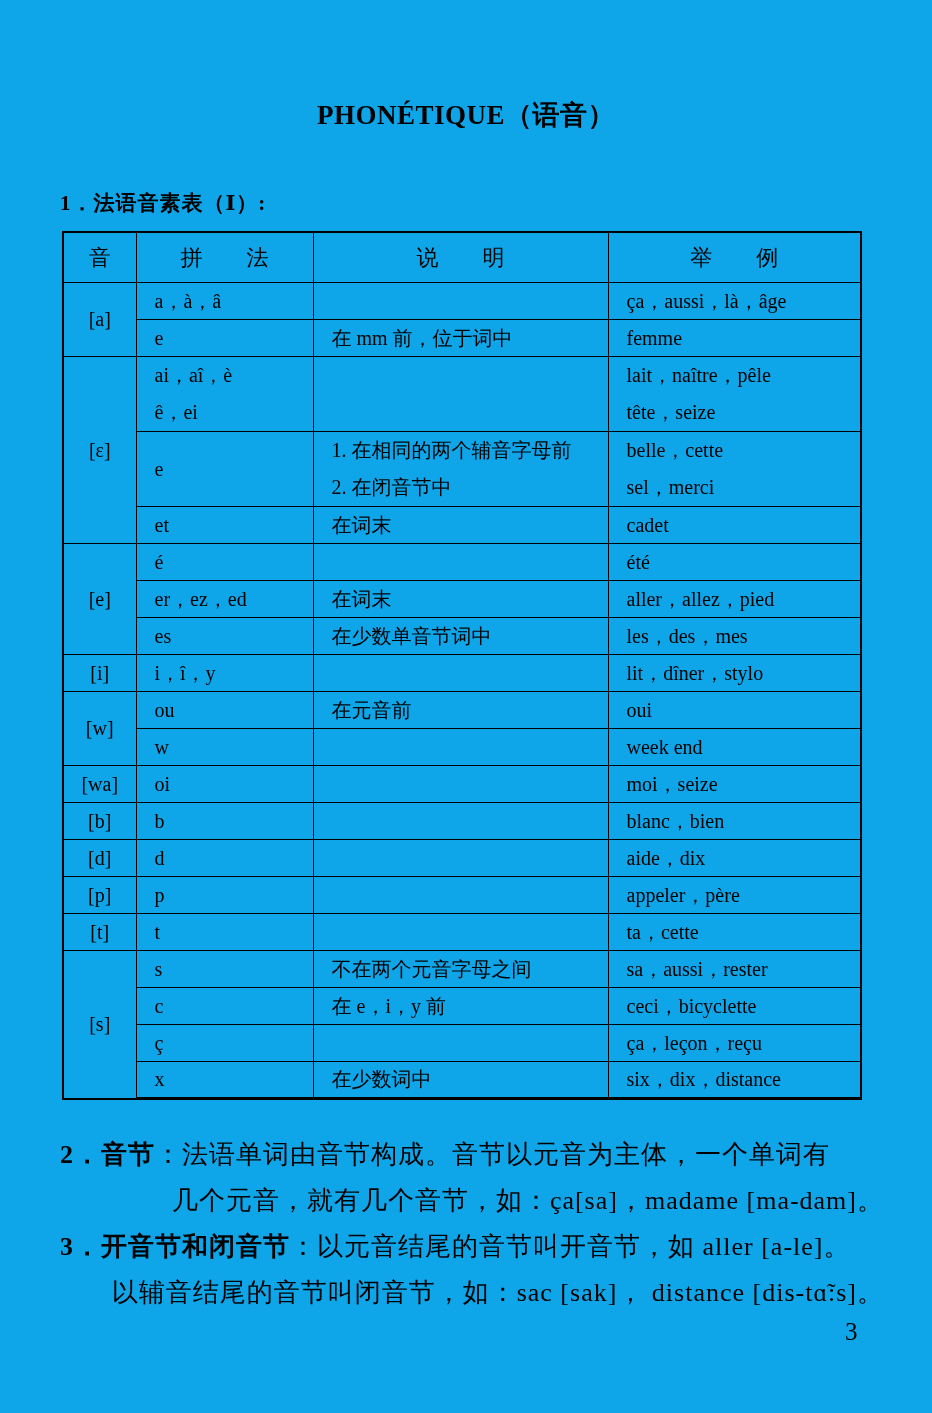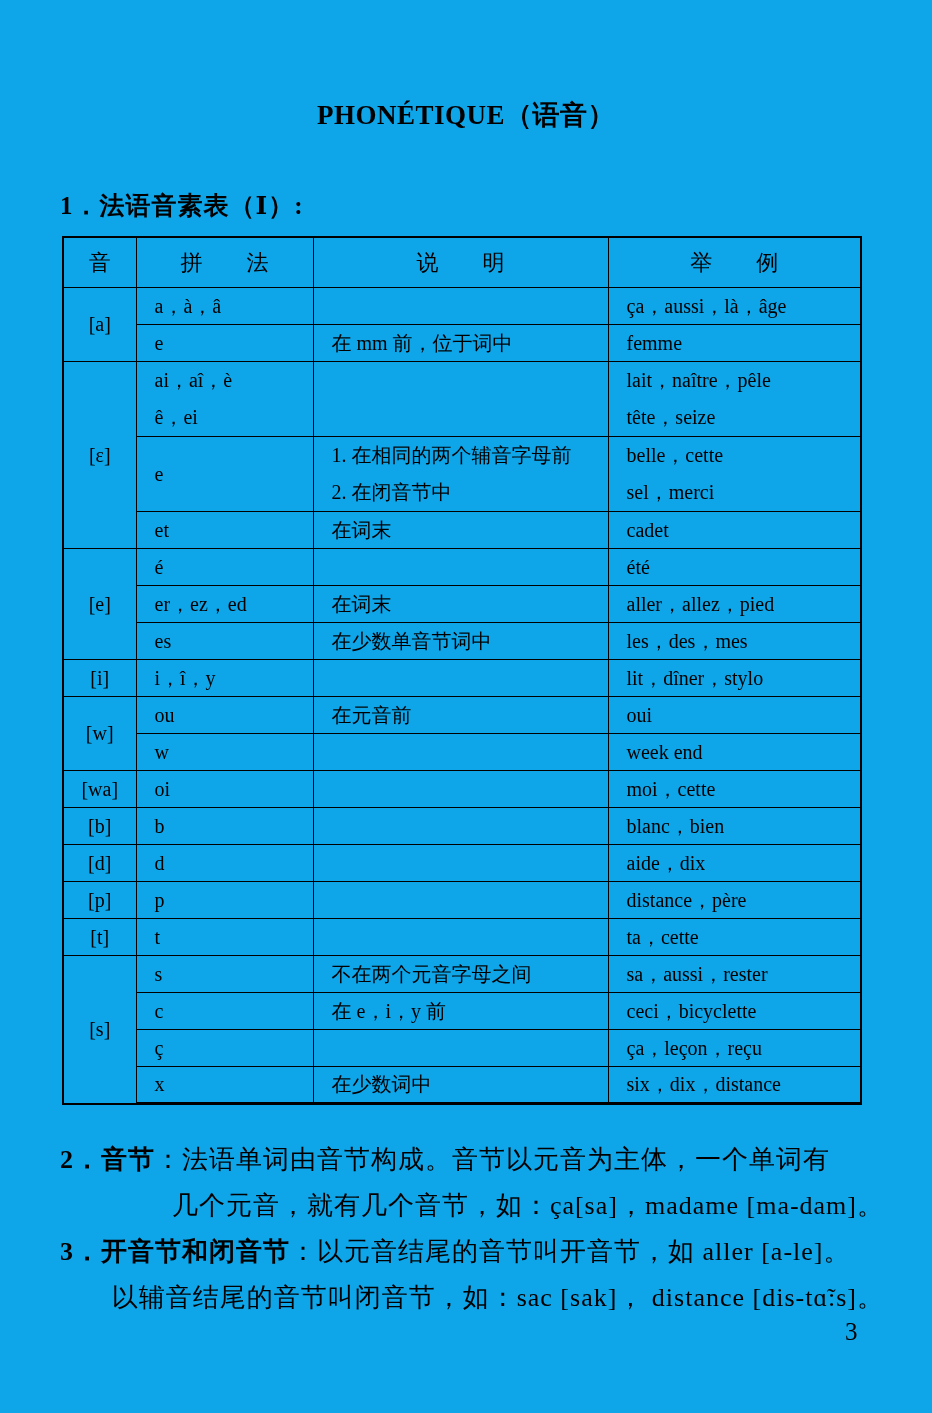--- a/index.html
+++ b/index.html
@@ -6,21 +6,21 @@
   .page{
     width:932px;height:1413px;background:#0ea5e9;color:#000;
     font-family:"Liberation Serif","DejaVu Serif",serif;
     position:relative;box-sizing:border-box;overflow:hidden;
   }
   .title{
     margin:0;padding-top:97px;text-align:center;
     font-size:27px;font-weight:bold;letter-spacing:0.5px;
   }
   .heading{
-    margin:56px 0 0 60px;font-size:25px;font-weight:bold;letter-spacing:1px;
+    margin:56px 0 0 60px;font-size:21px;font-weight:bold;letter-spacing:1px;
   }
   table.phoneme-table{
     border-collapse:collapse;table-layout:fixed;
     margin:14px 0 0 62px;width:798px;
     border:2px solid #000;
   }
   table.phoneme-table tr.last td{border-bottom:3px solid #000;}
   .phoneme-table th,.phoneme-table td{
     border:1px solid #000;padding:0;font-size:20px;font-weight:normal;
     vertical-align:middle;overflow:hidden;
@@ -142,42 +142,42 @@
       <tr class="r37">
         <td class="sp">w</td>
         <td class="nt"></td>
         <td class="ex">week end</td>
       </tr>
 
       <tr class="r37">
         <td class="ph">[wa]</td>
         <td class="sp">oi</td>
         <td class="nt"></td>
-        <td class="ex">moi，cette</td>
+        <td class="ex">moi，seize</td>
       </tr>
 
       <tr class="r37">
         <td class="ph">[b]</td>
         <td class="sp">b</td>
         <td class="nt"></td>
         <td class="ex">blanc，bien</td>
       </tr>
 
       <tr class="r37">
         <td class="ph">[d]</td>
         <td class="sp">d</td>
         <td class="nt"></td>
         <td class="ex">aide，dix</td>
       </tr>
 
       <tr class="r37">
         <td class="ph">[p]</td>
         <td class="sp">p</td>
         <td class="nt"></td>
-        <td class="ex">distance，père</td>
+        <td class="ex">appeler，père</td>
       </tr>
 
       <tr class="r37">
         <td class="ph">[t]</td>
         <td class="sp">t</td>
         <td class="nt"></td>
         <td class="ex">ta，cette</td>
       </tr>
 
       <tr class="r37">

